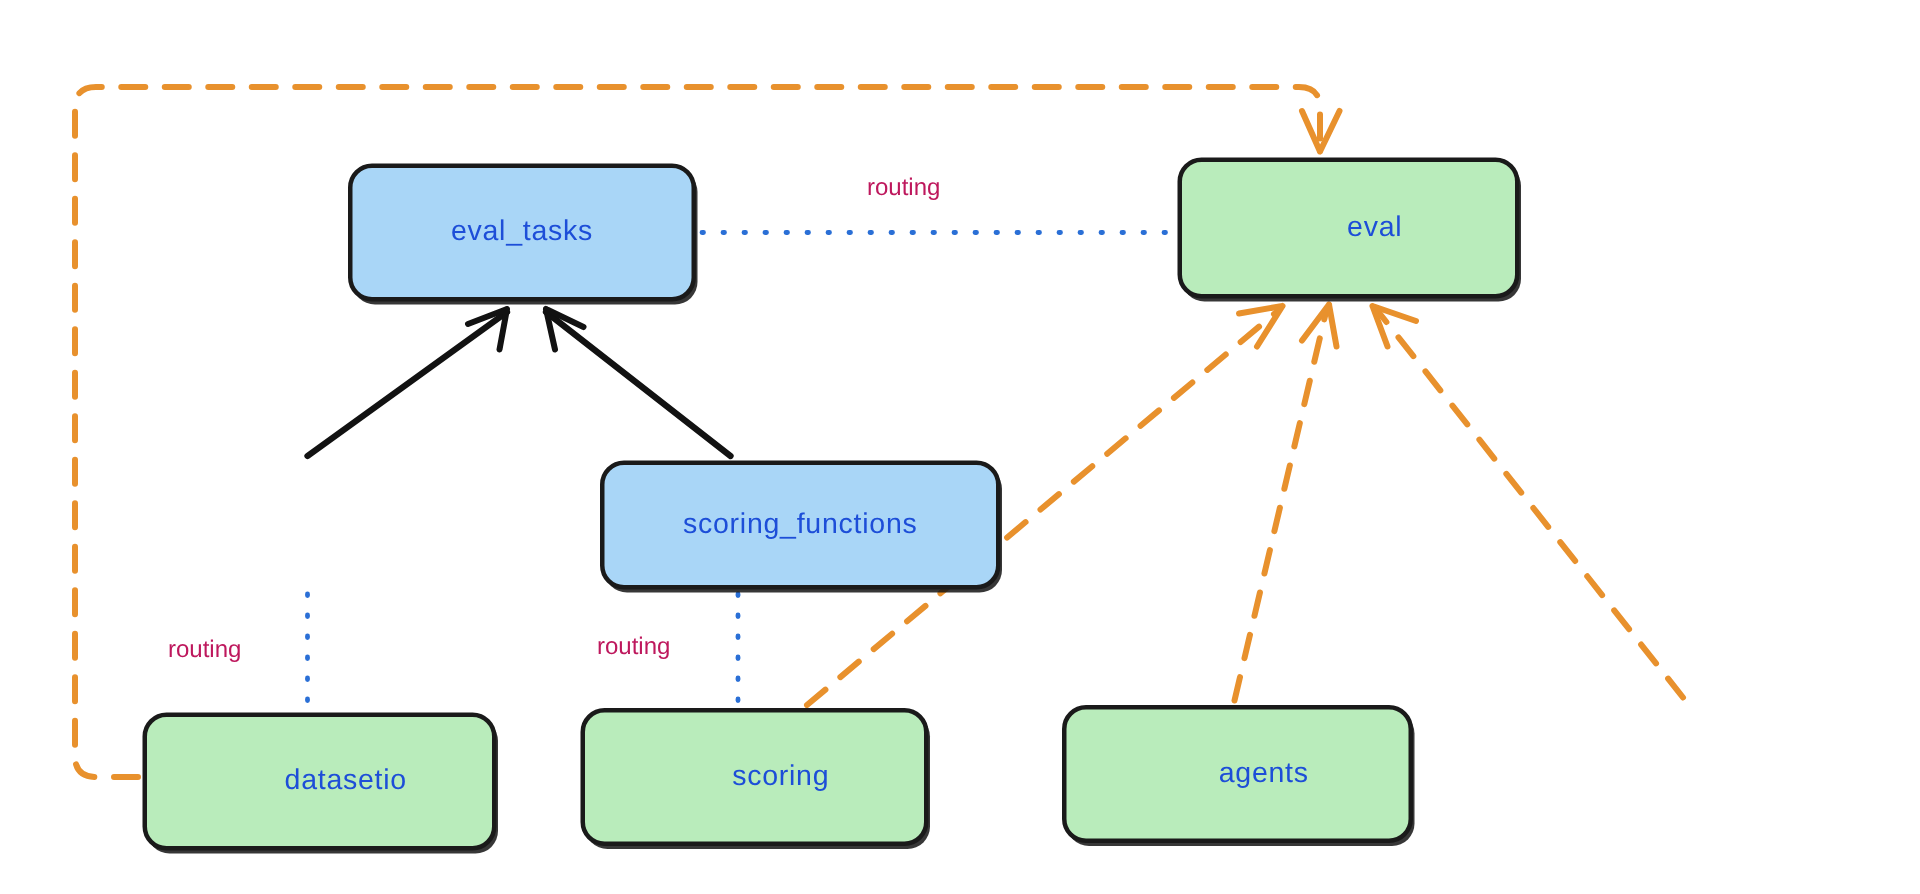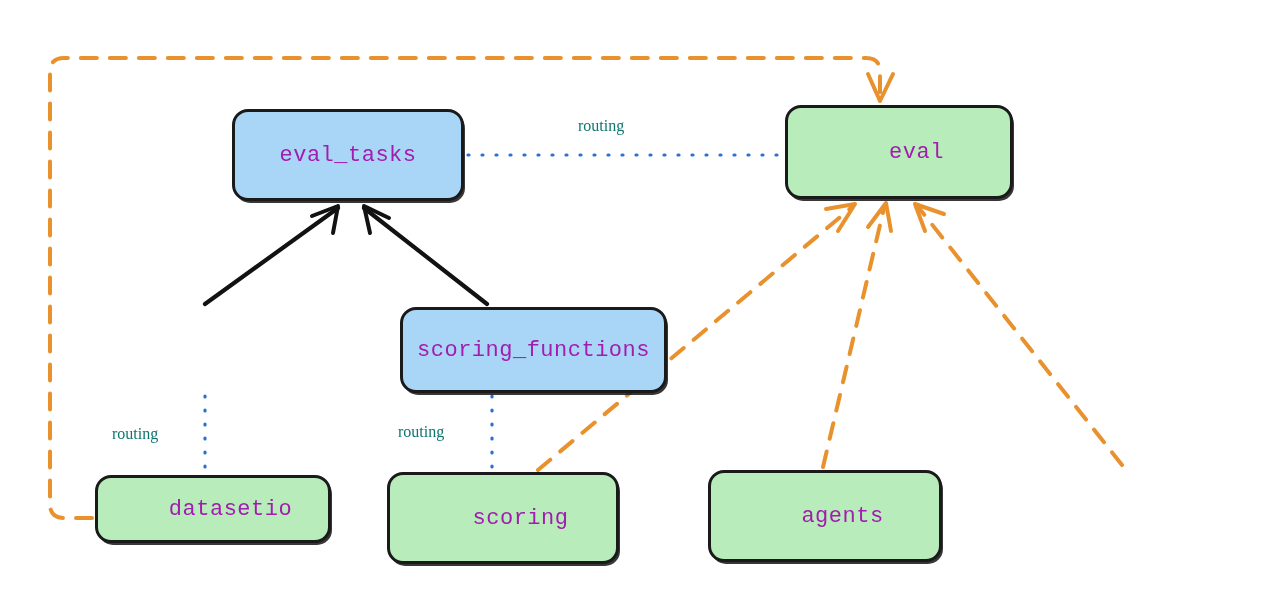--- a/index.html
+++ b/index.html
@@ -29,35 +29,35 @@
     box-sizing: border-box;
     border: 3px solid #1a1a1a;
     border-radius: 16px;
     display: flex;
     align-items: center;
     justify-content: center;
     z-index: 5;
     box-shadow: 2px 3px 0 -1px rgba(20,20,20,0.85);
   }
   .node .node-label {
-    font-family: Liberation Mono, monospace;
-    font-size: 22px;
-    color: #a21caf;
+    font-family: Liberation Sans, sans-serif;
+    font-size: 19px;
+    color: #1d4ed8;
     letter-spacing: 0.5px;
     white-space: nowrap;
     user-select: none;
   }
   .node.blue { background: #a9d6f7; }
   .node.green { background: #b9ecbb; padding-left: 35px; }
 
   .edge-label {
     position: absolute;
-    font-family: Liberation Serif, serif;
+    font-family: Liberation Sans, sans-serif;
     font-size: 16px;
-    color: #0f766e;
+    color: #be185d;
     z-index: 6;
     white-space: nowrap;
     user-select: none;
   }
 </style>
 </head>
 <body>
 
 <div id="canvas">
 
@@ -100,21 +100,21 @@
 
   <div class="node green" style="left:785px; top:105px; width:228px; height:94px;">
     <span class="node-label">eval</span>
   </div>
 
 
   <div class="node blue" style="left:400px; top:307px; width:267px; height:86px;">
     <span class="node-label">scoring_functions</span>
   </div>
 
-  <div class="node green" style="left:95px; top:475px; width:236px; height:68px;">
+  <div class="node green" style="left:95px; top:475px; width:236px; height:92px;">
     <span class="node-label">datasetio</span>
   </div>
 
   <div class="node green" style="left:387px; top:472px; width:232px; height:92px;">
     <span class="node-label">scoring</span>
   </div>
 
   <div class="node green" style="left:708px; top:470px; width:234px; height:92px;">
     <span class="node-label">agents</span>
   </div>

